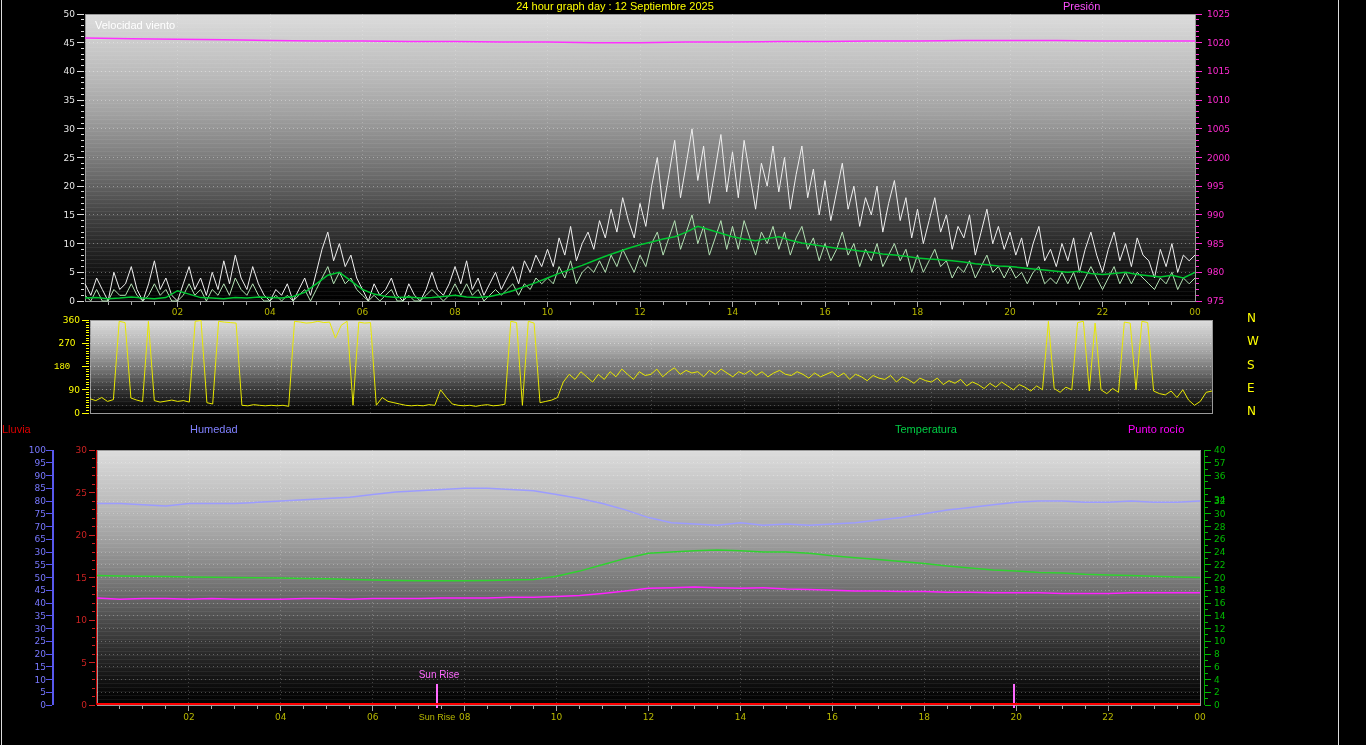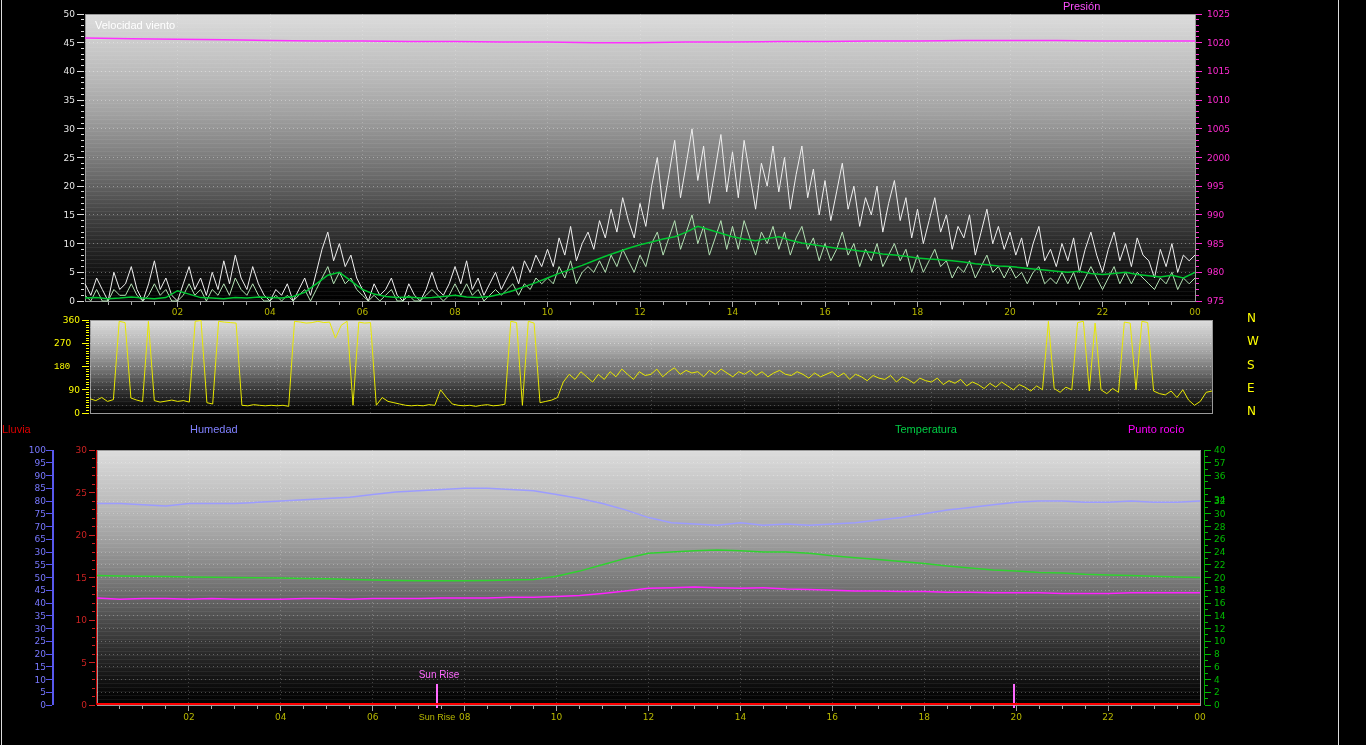--- a/index.html
+++ b/index.html
@@ -30,20 +30,21 @@
 </style>
 </head>
 <body>
 
 <div id="screen">
   <div class="plotbg bg1"></div>
   <div class="plotbg bg2"></div>
   <div class="plotbg bg3"></div>
 
   <div class="lbl" id="lbl-wind">Velocidad viento</div>
+  <div class="lbl" id="lbl-title">24 hour graph day : 12 Septiembre 2025</div>
   <div class="lbl" id="lbl-pres">Presión</div>
   <div class="lbl" id="lbl-rain">Lluvia</div>
   <div class="lbl" id="lbl-hum">Humedad</div>
   <div class="lbl" id="lbl-temp">Temperatura</div>
   <div class="lbl" id="lbl-dew">Punto rocío</div>
   <div class="lbl" id="lbl-sunrise-plot">Sun Rise</div>
   <div class="lbl" id="lbl-sunrise-axis">Sun Rise</div>
 <svg width="1366" height="745" id="overlay">
       <line x1="85" y1="272.3" x2="1195" y2="272.3" stroke="rgba(255,255,255,0.35)" stroke-width="1" stroke-dasharray="1 3" shape-rendering="crispEdges"></line>
       <line x1="85" y1="243.6" x2="1195" y2="243.6" stroke="rgba(255,255,255,0.35)" stroke-width="1" stroke-dasharray="1 3" shape-rendering="crispEdges"></line>
@@ -490,21 +491,21 @@
     <div class="tick" style="top: 307px; color: rgb(184, 184, 0); left: 628px; width: 24px; text-align: center;">12</div>
     <div class="tick" style="top: 307px; color: rgb(184, 184, 0); left: 720.5px; width: 24px; text-align: center;">14</div>
     <div class="tick" style="top: 307px; color: rgb(184, 184, 0); left: 813px; width: 24px; text-align: center;">16</div>
     <div class="tick" style="top: 307px; color: rgb(184, 184, 0); left: 905.5px; width: 24px; text-align: center;">18</div>
     <div class="tick" style="top: 307px; color: rgb(184, 184, 0); left: 998px; width: 24px; text-align: center;">20</div>
     <div class="tick" style="top: 307px; color: rgb(184, 184, 0); left: 1090.5px; width: 24px; text-align: center;">22</div>
     <div class="tick" style="top: 307px; color: rgb(184, 184, 0); left: 1183px; width: 24px; text-align: center;">00</div>
     <div class="tick" style="top: 408px; color: rgb(255, 255, 0); left: 54px; width: 26px; text-align: right;">0</div>
     <div class="tick" style="top: 384.75px; color: rgb(255, 255, 0); left: 54px; width: 26px; text-align: right;">90</div>
     <div class="tick" style="top: 361.5px; color: rgb(255, 255, 0); left: 54px; width: 26px;  font-family: Liberation Mono, monospace;">180</div>
-    <div class="tick" style="top: 338.25px; color: rgb(255, 255, 0); left: 54px; width: 26px; text-align: left;">270</div>
+    <div class="tick" style="top: 338.25px; color: rgb(255, 255, 0); left: 54px; width: 26px; text-align: center;">270</div>
     <div class="tick" style="top: 315px; color: rgb(255, 255, 0); left: 54px; width: 26px; text-align: right;">360</div>
     <div class="tick" style="top: 313px; color: rgb(255, 255, 0); left: 1247px; font-size: 12px;">N</div>
     <div class="tick" style="top: 336.25px; color: rgb(255, 255, 0); left: 1247px; font-size: 12px;">W</div>
     <div class="tick" style="top: 359.5px; color: rgb(255, 255, 0); left: 1247px; font-size: 12px;">S</div>
     <div class="tick" style="top: 382.75px; color: rgb(255, 255, 0); left: 1247px; font-size: 12px;">E</div>
     <div class="tick" style="top: 406px; color: rgb(255, 255, 0); left: 1247px; font-size: 12px;">N</div>
     <div class="tick" style="top: 700px; color: rgb(120, 120, 255); left: 22px; width: 24px; text-align: right;">0</div>
     <div class="tick" style="top: 687.25px; color: rgb(120, 120, 255); left: 22px; width: 24px; text-align: right;">5</div>
     <div class="tick" style="top: 674.5px; color: rgb(120, 120, 255); left: 22px; width: 24px; text-align: right;">10</div>
     <div class="tick" style="top: 661.75px; color: rgb(120, 120, 255); left: 22px; width: 24px; text-align: right;">15</div>

